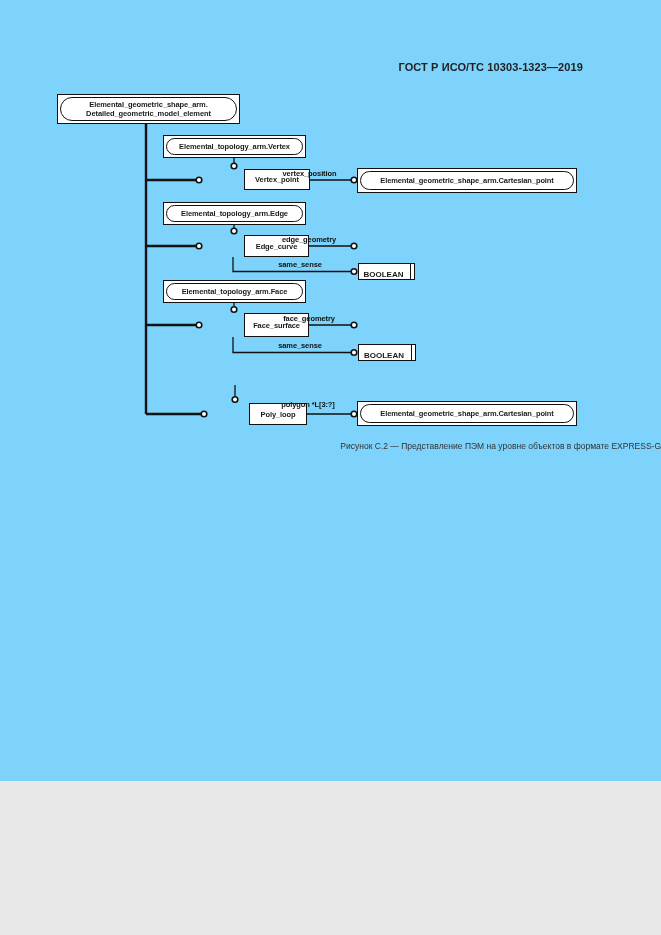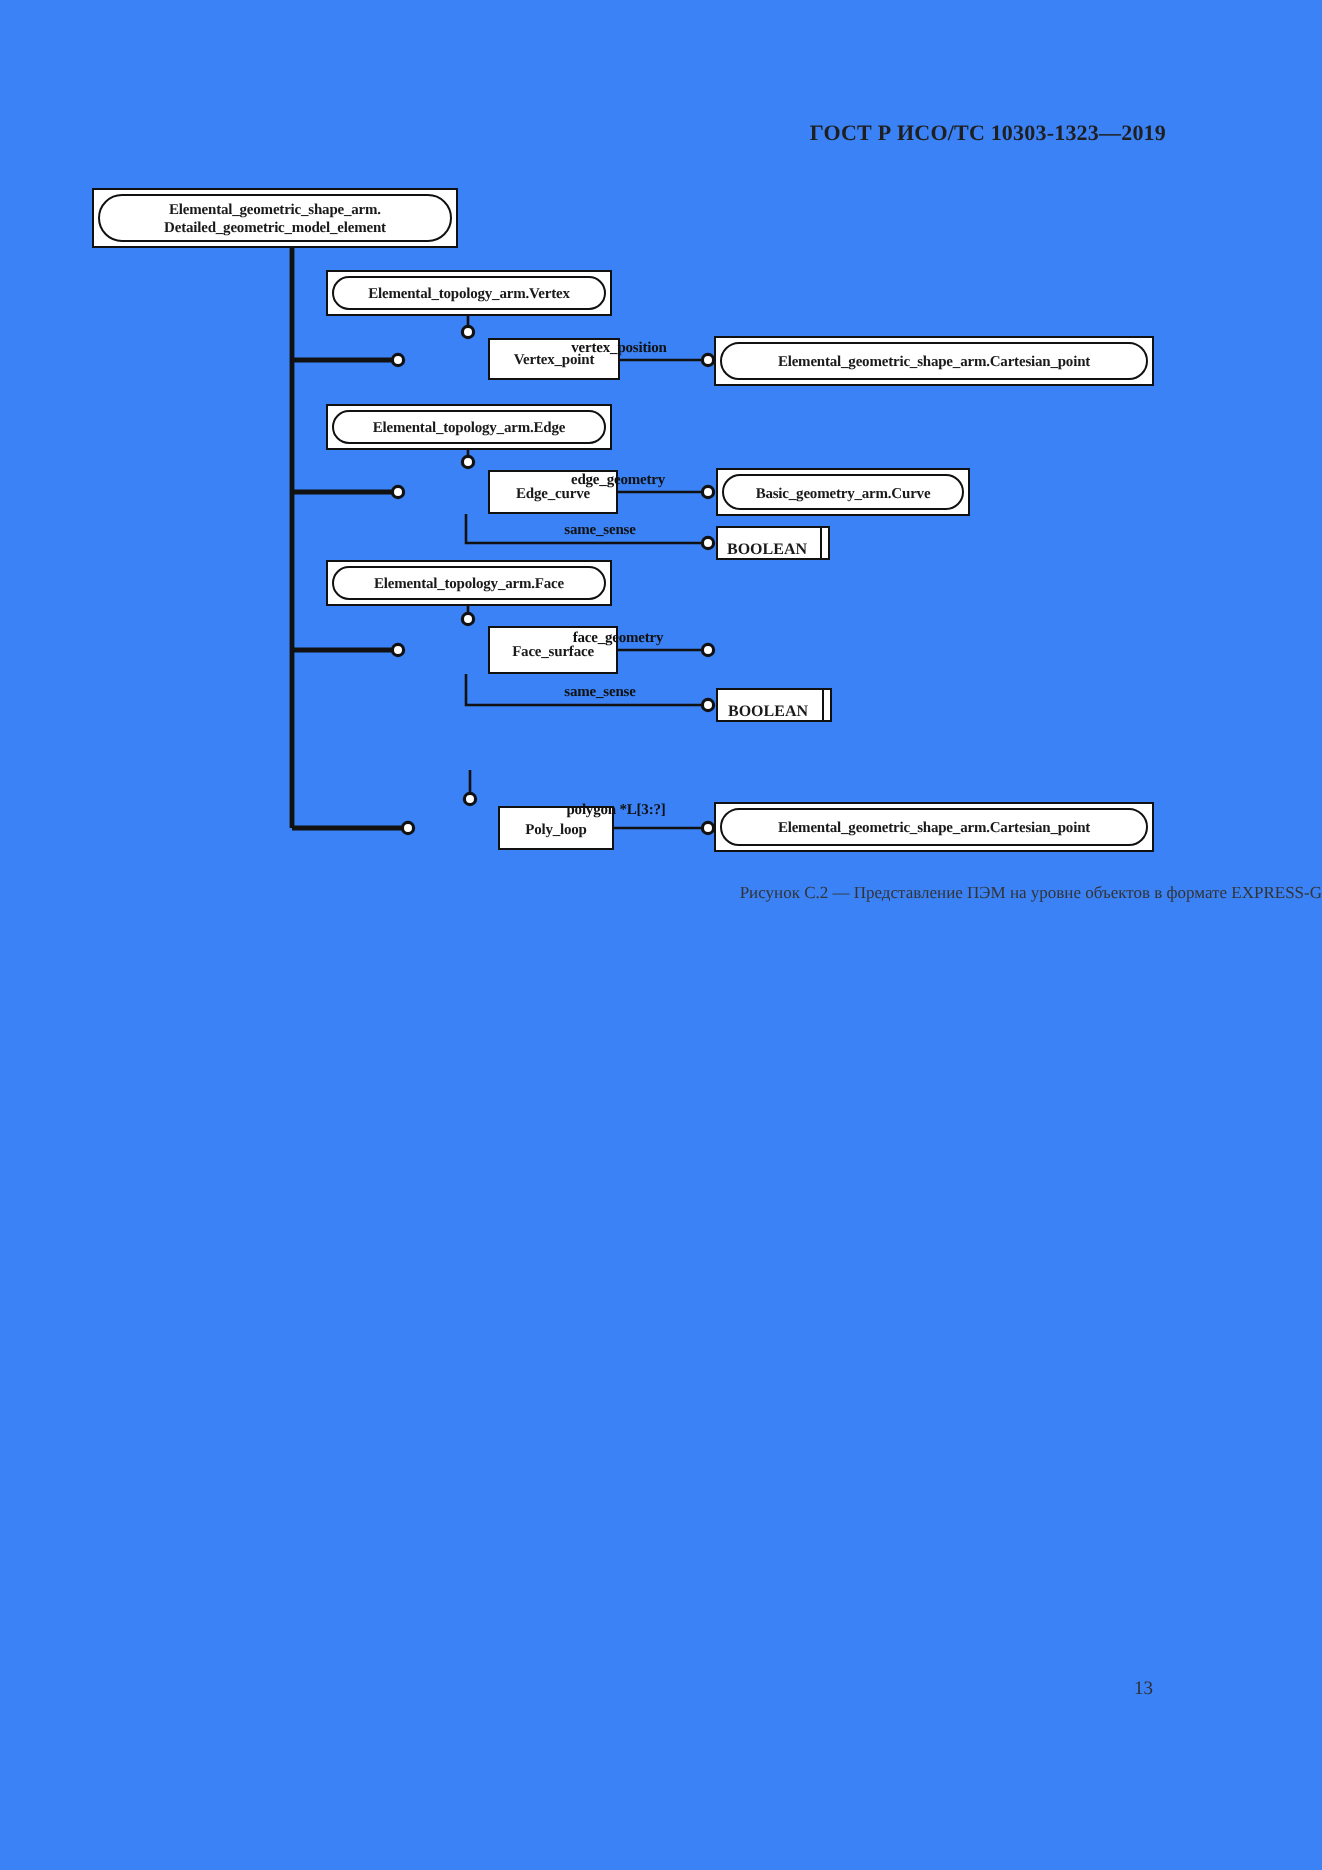--- a/index.html
+++ b/index.html
@@ -1,22 +1,22 @@
 <!DOCTYPE html>
 <html><head>
 <meta charset="utf-8">
 <style>
   * { margin: 0; padding: 0; box-sizing: border-box; }
   html, body { background: #e8e8e8; }
   .page {
     position: relative;
     width: 661px;
-    height: 935px;
-    background: #3b82f6;
-    font-family: Liberation Serif, serif;
+    height: 781px;
+    background: #7dd3fc;
+    font-family: Liberation Sans, sans-serif;
     color: #1a1a1a;
     overflow: hidden;
     margin: 0 auto;
   }
   .header-title {
     position: absolute;
     top: 61px;
     right: 78px;
     font-size: 11px;
     font-weight: bold;
@@ -129,21 +129,21 @@
         <circle cx="235" cy="399.5" r="2.8"></circle>
         <circle cx="354" cy="180" r="2.8"></circle>
         <circle cx="354" cy="246" r="2.8"></circle>
         <circle cx="354" cy="271.5" r="2.8"></circle>
         <circle cx="354" cy="325" r="2.8"></circle>
         <circle cx="354" cy="352.5" r="2.8"></circle>
         <circle cx="354" cy="414" r="2.8"></circle>
       </g>
     </svg>
 
-    <div class="dbox refbox" style="left:46px; top:94px; width:183px; height:30px;">
+    <div class="dbox refbox" style="left:57px; top:94px; width:183px; height:30px;">
       <div class="stadium" style="border-radius:14px;">
         <span class="ln">Elemental_geometric_shape_arm.</span>
         <span class="ln">Detailed_geometric_model_element</span>
       </div>
     </div>
 
     <div class="dbox refbox" style="left:163px; top:202px; width:143px; height:23px;">
       <div class="stadium">
           <span>Elemental_topology_arm.Edge</span>
         </div>
@@ -177,25 +177,20 @@
     <div class="attr-label" style="left:250px; top:260px; width:100px;">same_sense</div>
     <div class="attr-label" style="left:267px; top:314px; width:84px;">face_geometry</div>
     <div class="attr-label" style="left:250px; top:341px; width:100px;">same_sense</div>
     <div class="attr-label" style="left:265px; top:400px; width:86px;">polygon *L[3:?]</div>
 
     <div class="dbox refbox" style="left:357px; top:168px; width:220px; height:25px;">
       <div class="stadium">
           <span>Elemental_geometric_shape_arm.Cartesian_point</span>
         </div>
     </div>
-    <div class="dbox refbox" style="left:358px; top:234px; width:127px; height:24px;">
-      <div class="stadium">
-          <span>Basic_geometry_arm.Curve</span>
-        </div>
-    </div>
     <div class="dbox simplebox" style="left:358px; top:263px; width:57px; height:17px;">
       <span>BOOLEAN</span>
       <div class="dbar"></div>
     </div>
     <div class="dbox simplebox" style="left:358px; top:344px; width:58px; height:17px;">
       <span>BOOLEAN</span>
       <div class="dbar"></div>
     </div>
     <div class="dbox refbox" style="left:357px; top:401px; width:220px; height:25px;">
       <div class="stadium">

